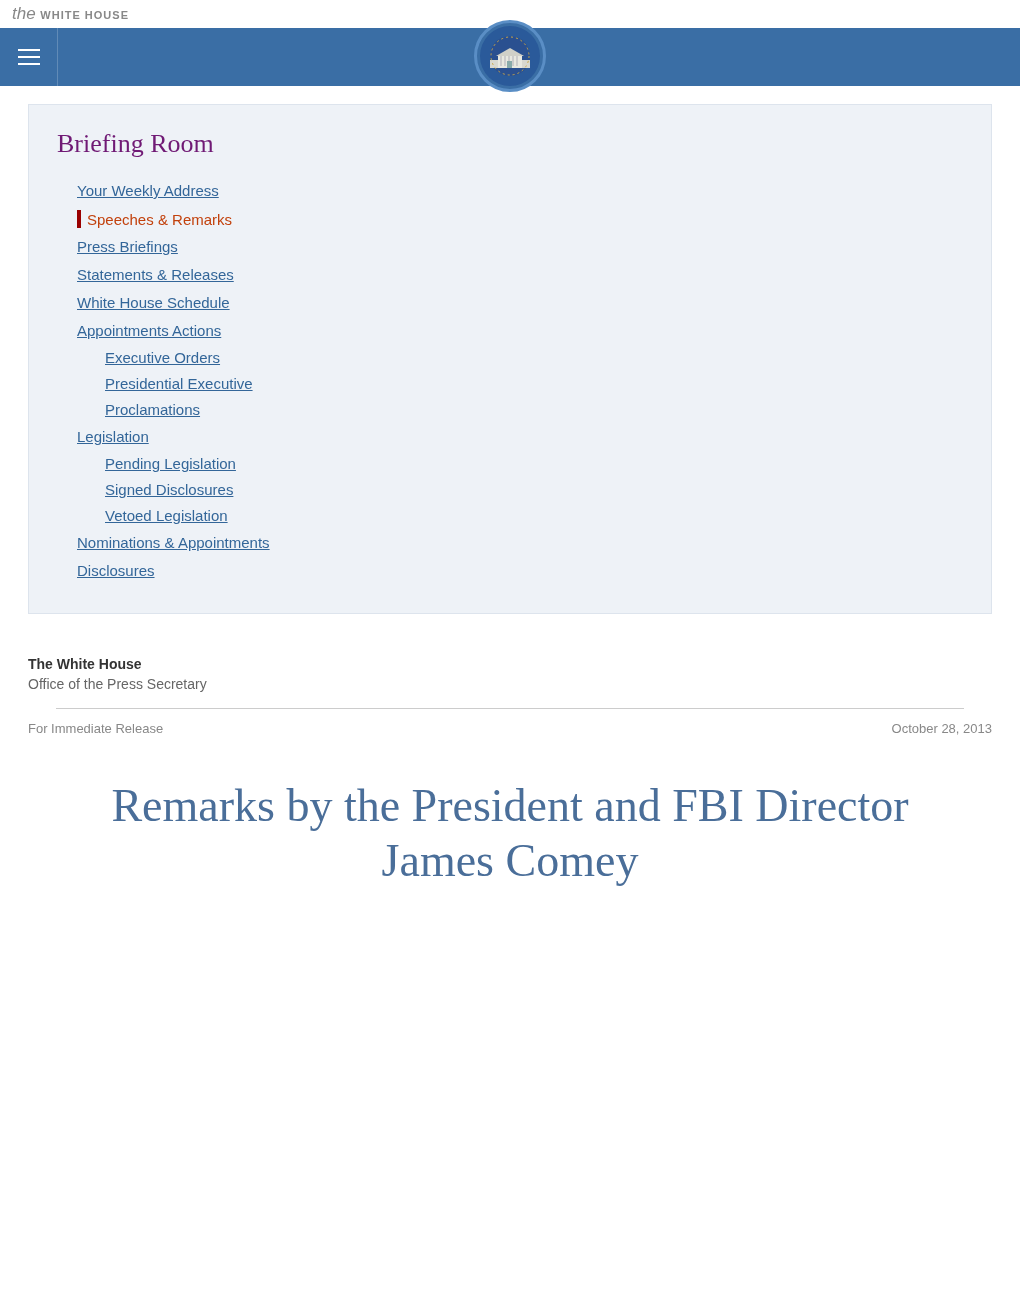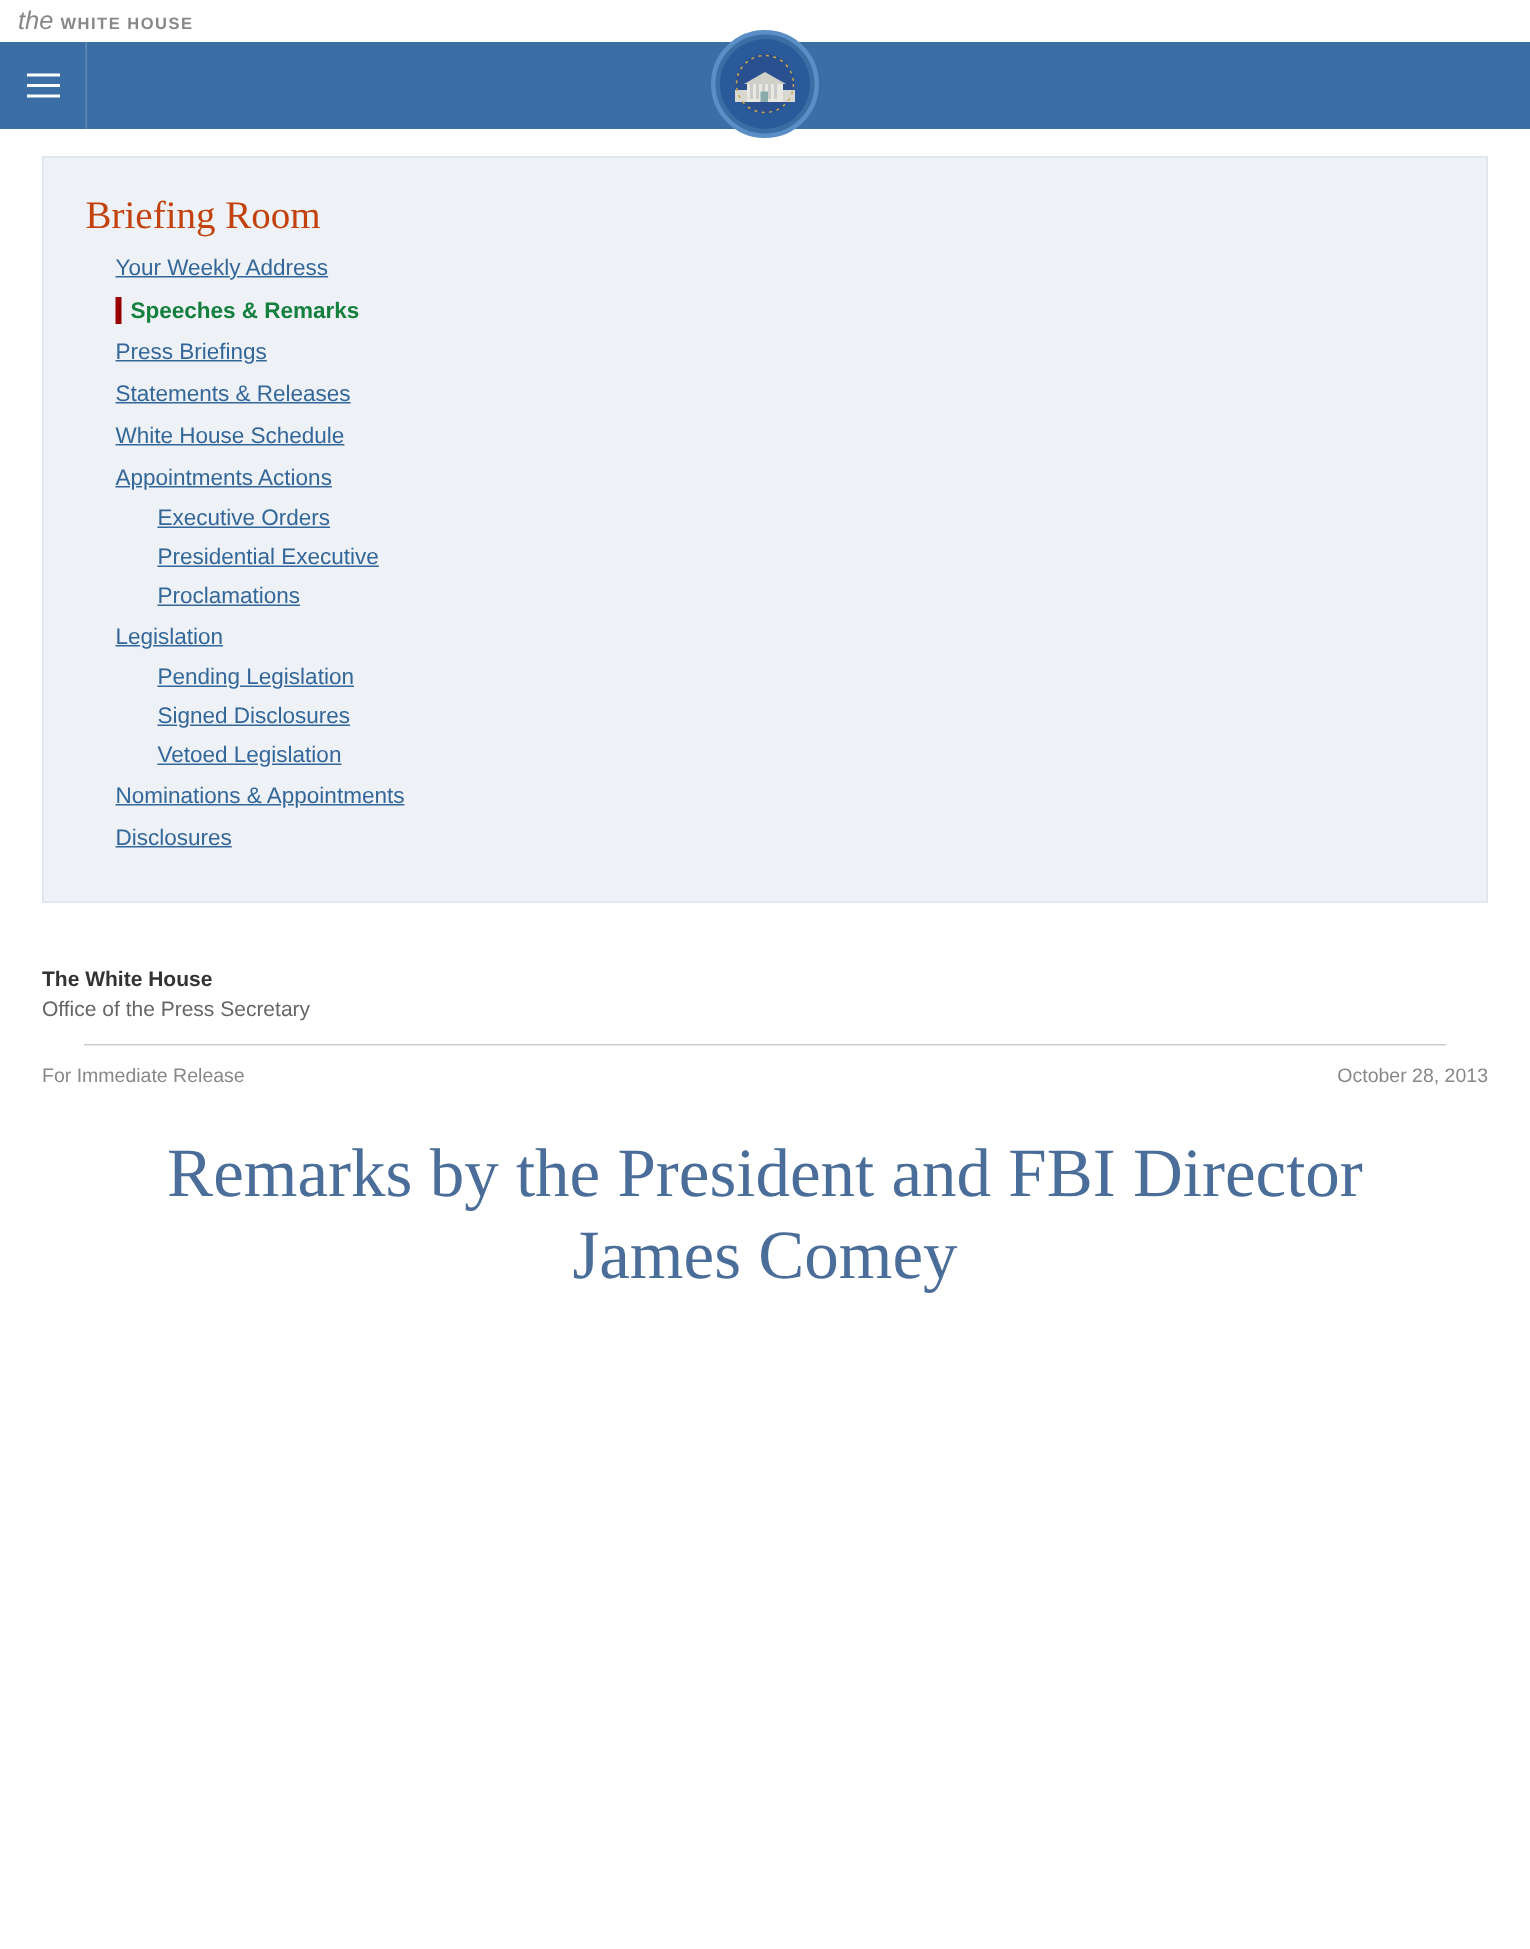--- a/index.html
+++ b/index.html
@@ -67,23 +67,23 @@
     
     .nav-panel {
       background: #eef2f7;
       margin: 18px 28px;
       padding: 24px 28px 28px 28px;
       border: 1px solid #dde4ed;
     }
     .nav-panel h2 {
       font-size: 26px;
       font-weight: 400;
-      color: #c2410c;
+      color: #701a75;
       font-family: Georgia, serif;
-      margin-bottom: 6px;
+      margin-bottom: 18px;
     }
     .nav-list {
       list-style: none;
     }
     .nav-list li {
       margin: 0;
     }
     .nav-list > li {
       padding: 5px 0;
       margin-left: 20px;
@@ -93,22 +93,22 @@
       padding-top: 4px;
       padding-bottom: 4px;
     }
     .nav-list a {
       font-size: 15px;
       font-family: Arial, sans-serif;
       text-decoration: underline;
       color: #336699;
     }
     .nav-list a.active {
-      color: #15803d;
-      font-weight: bold;
+      color: #c2410c;
+      font-weight: normal;
       text-decoration: none;
     }
     .active-indicator {
       display: inline-block;
       width: 4px;
       height: 18px;
       background: #990000;
       margin-right: 6px;
       vertical-align: middle;
     }
@@ -134,21 +134,21 @@
       color: #666;
       margin-bottom: 16px;
     }
     .article-meta .release-line {
       display: flex;
       justify-content: space-between;
       align-items: center;
       font-family: Arial, sans-serif;
       font-size: 13px;
       color: #888;
-      margin-bottom: 20px;
+      margin-bottom: 32px;
     }
     .article-title {
       padding: 10px 28px 0 28px;
       font-family: Georgia, serif;
       font-size: 46px;
       font-weight: 400;
       color: #4a6e99;
       line-height: 1.2;
       text-align: center;
     }

